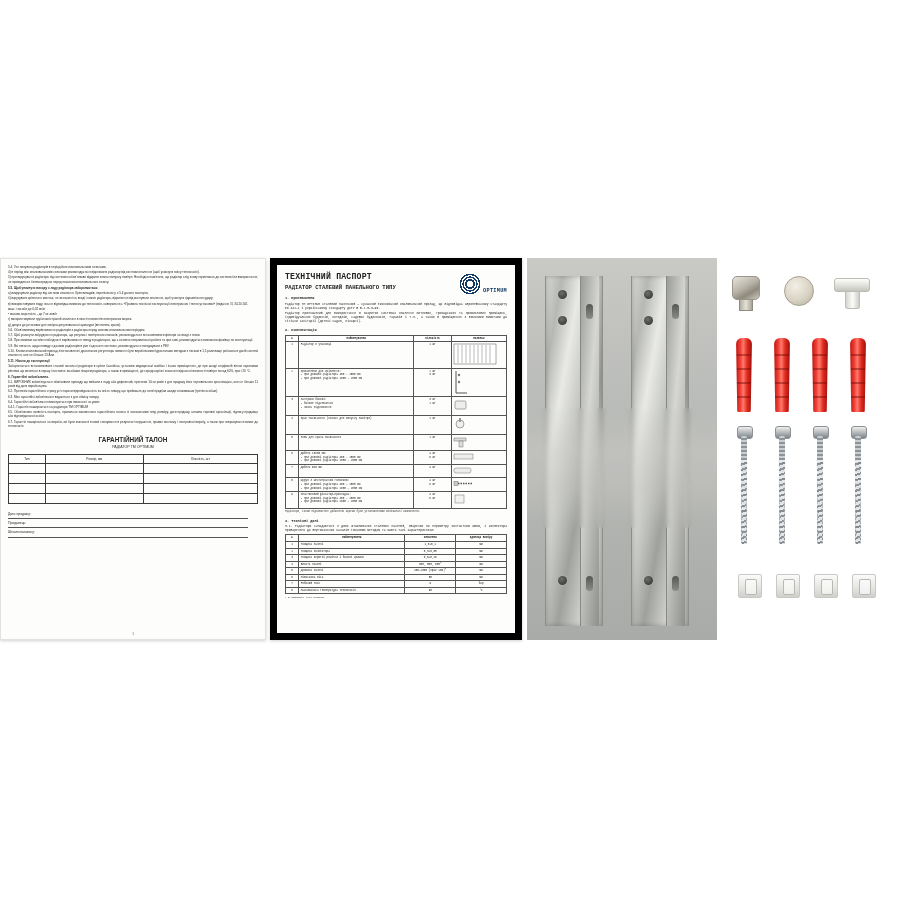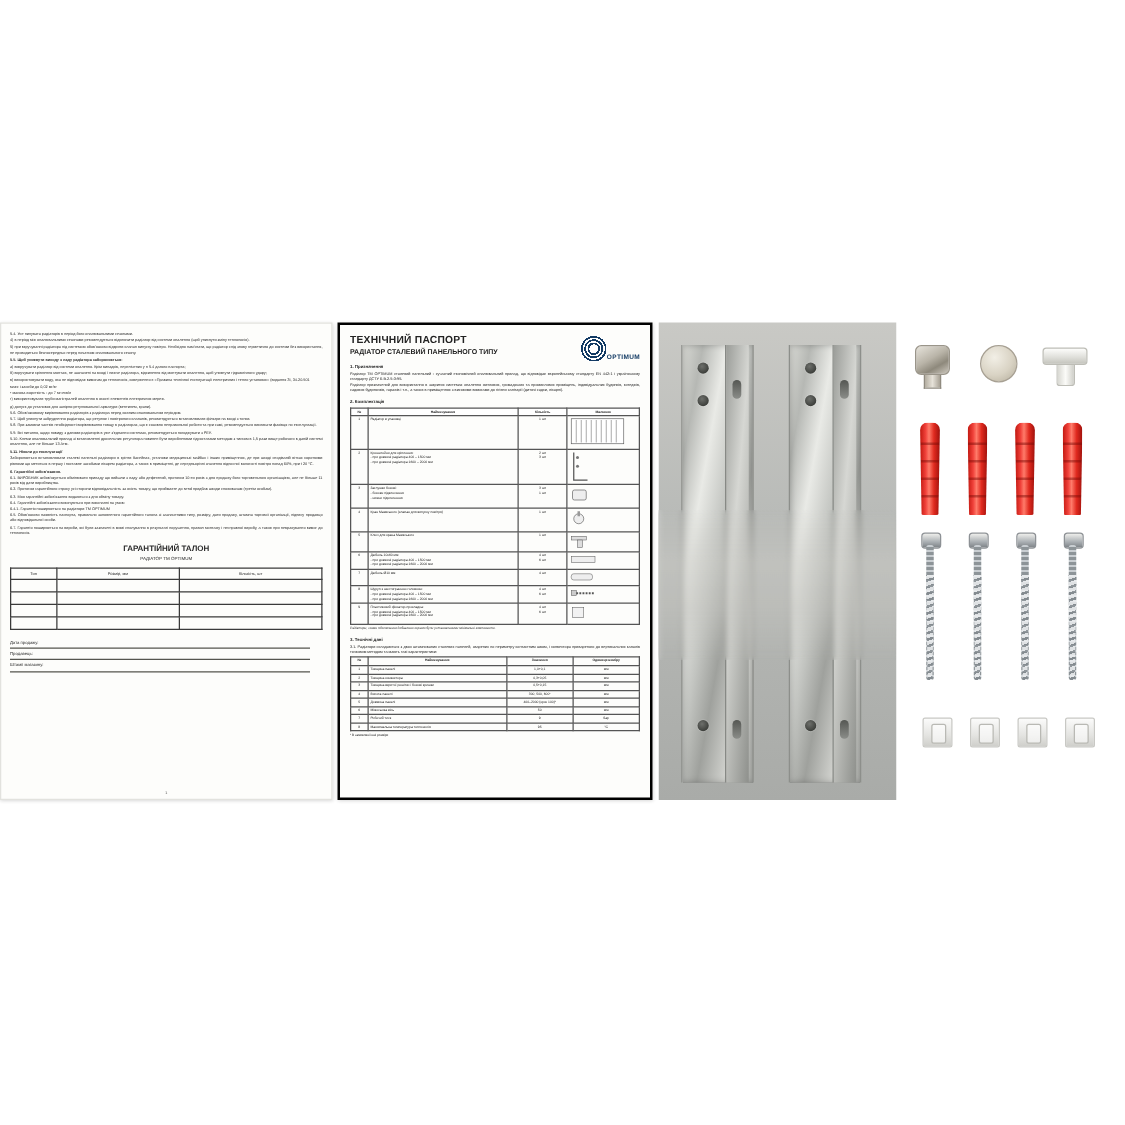--- a/index.html
+++ b/index.html
@@ -27,24 +27,24 @@
     border:0.5px solid #3a3a3a;height:9px;text-align:center;font-weight:normal;padding:0;
   }
   table.warranty th{font-weight:normal;height:8px;}
   .fields{font-size:3.4px;line-height:2.4;}
   .fields .fl{display:block;border-bottom:0.5px solid #55554f;width:96%;}
   .pgnum{position:absolute;bottom:3px;left:0;width:100%;text-align:center;font-size:3px;color:#555;}
 
   
   .page-right{
     position:absolute;left:270px;top:258px;width:252px;height:382px;
-    background:#fdfdfb;border:2px solid #000000;
+    background:#fdfdfb;border:7px solid #000000;
     box-shadow:0 1px 3px rgba(0,0,0,.18);
     padding:7px 8px 0 8px;box-sizing:border-box;
-    font-size:3.05px;line-height:1.32;color:#232323;
+    font-size:3.05px;line-height:1.32;color:#232323;font-family:Liberation Mono, monospace;
   }
   .doc-title{font-size:8.2px;font-weight:bold;letter-spacing:.2px;margin:0;}
   .doc-sub{font-size:5.6px;font-weight:bold;margin:1px 0 0 0;}
   .logo{
     position:absolute;right:8px;top:8px;width:56px;height:26px;
   }
   .logo-mark{
     position:absolute;right:26px;top:0;width:22px;height:22px;border-radius:50%;
     background:
       radial-gradient(circle at 50% 50%, #ffffff 0 3.5px, #123a63 3.5px 5px, #ffffff 5px 6.2px,

